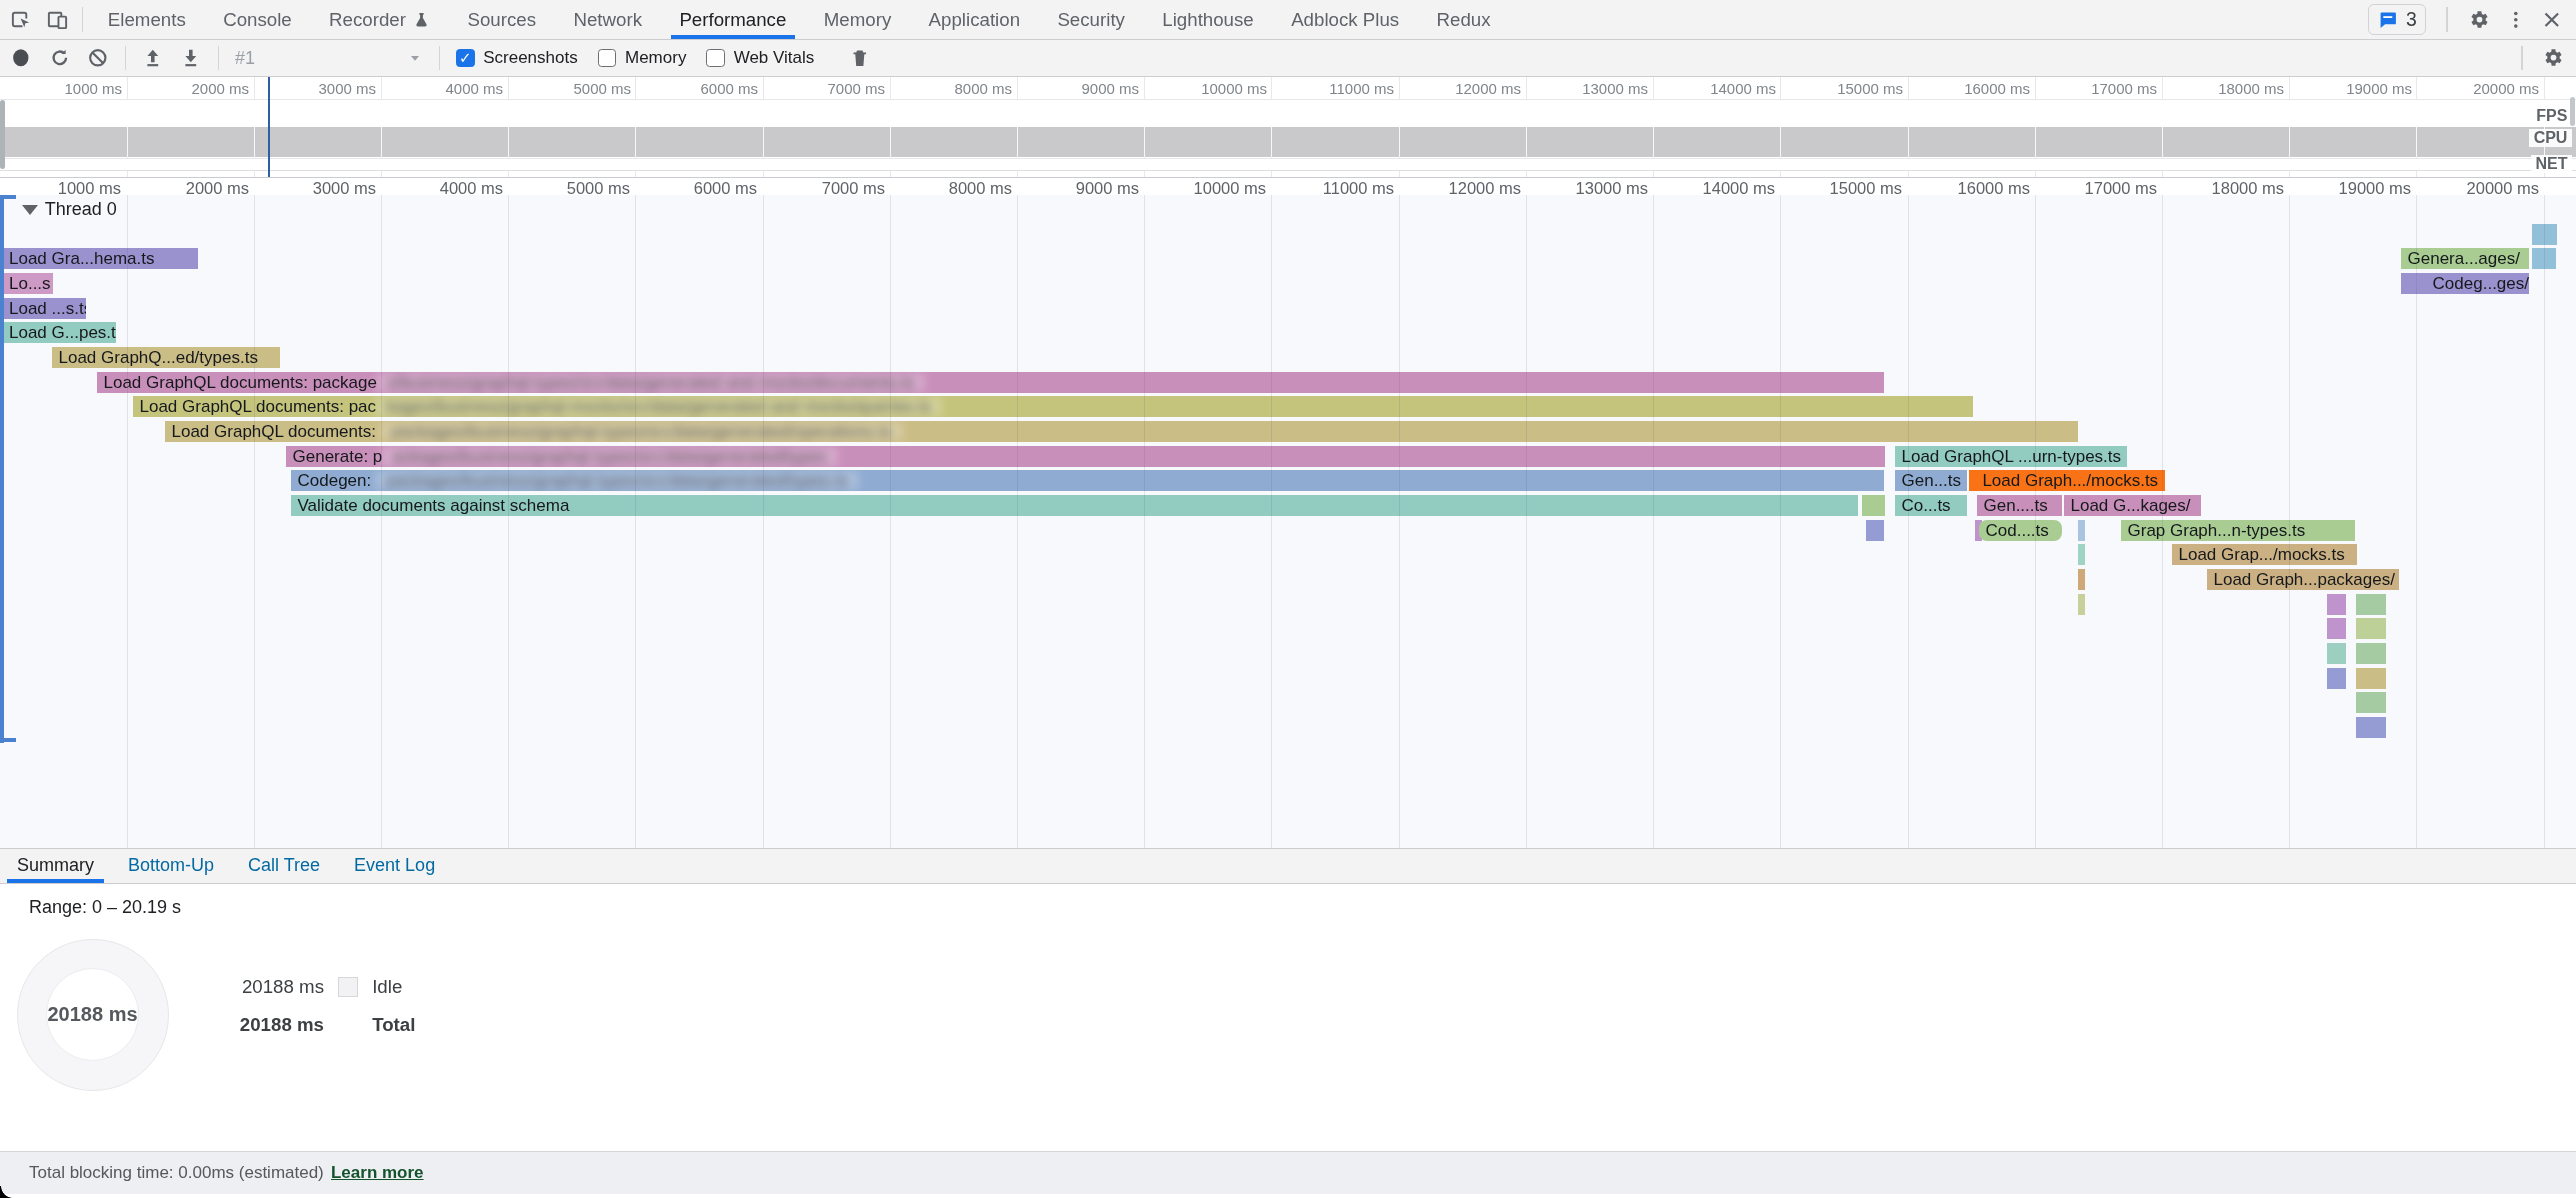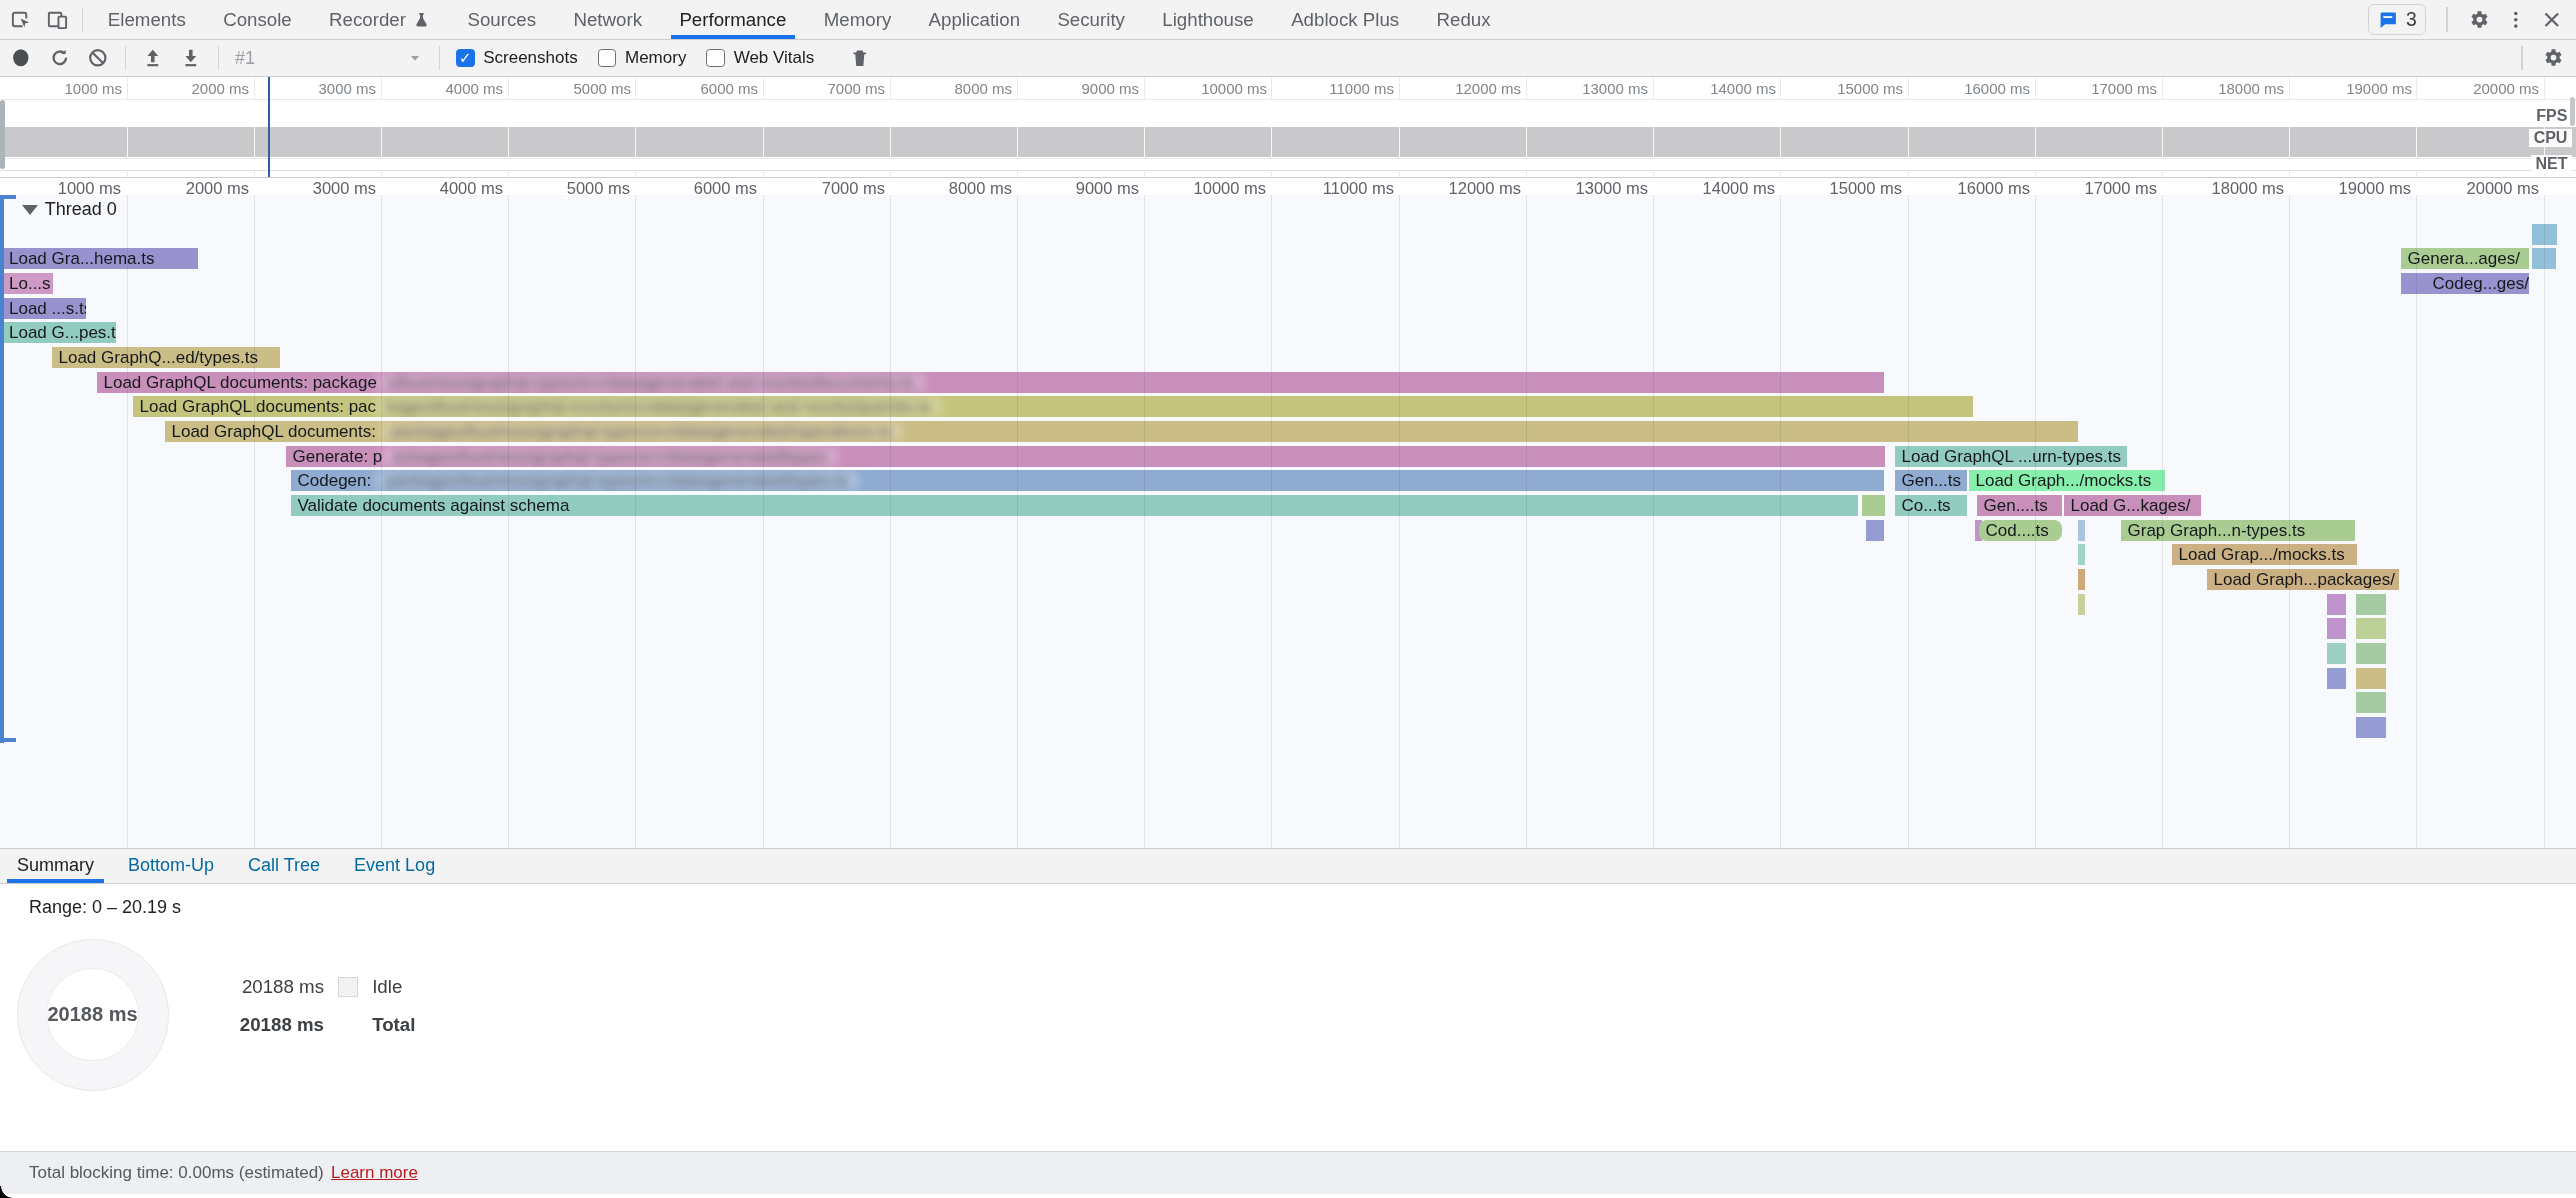--- a/index.html
+++ b/index.html
@@ -74,21 +74,21 @@
   .legend { position:absolute; left:239px; top:89px; font-size:18.7px; color:#3c4043; }
   .lrow { display:flex; align-items:center; height:29px; margin-bottom:8.6px; }
   .lval { display:inline-block; width:85px; text-align:right; }
   .lsw { width:19.4px; height:19.4px; border:1.4px solid #d7d7da; background:#f2f2f4; margin-left:14.4px; }
   .lsw.hidden { visibility:hidden; }
   .llab { margin-left:14.4px; }
   .bold { font-weight:bold; color:#3c4043; }
 
   
   .footer { height:43px; background:#edeff2; border-top:1.4px solid #d3d5d8; display:flex; align-items:center; padding-left:29px; font-size:17px; color:#55585c; gap:7.2px; }
-  .footer a { color:#b91c1c; }
+  .footer a { color:#14532d;font-weight:bold; }
   .corner { position:absolute; left:0; bottom:0; width:13px; height:13px; background:radial-gradient(circle 13px at 100% 0, rgba(0,0,0,0) 11.5px, #000 12.2px); z-index:20; }
 </style>
 </head>
 <body>
 
 <div class="devtools">
 
   <div class="tabbar">
     <div class="tb-icons">
       <span>
@@ -381,21 +381,21 @@
         <div class="bar" style="background: rgb(154, 146, 207); left: 2.5px; width: 83px; top: 103px; height: 21px;"><span class="pfx">Load ...s.ts</span></div>
         <div class="bar" style="background: rgb(146, 203, 192); left: 2.5px; width: 113px; top: 127px; height: 21px;"><span class="pfx">Load G...pes.ts</span></div>
         <div class="bar" style="background: rgb(203, 189, 134); left: 52px; width: 228px; top: 152px; height: 21px;"><span class="pfx">Load GraphQ...ed/types.ts</span></div>
         <div class="bar" style="background: rgb(201, 143, 187); left: 97px; width: 1787px; top: 177px; height: 21px;"><span class="pfx">Load GraphQL documents: package</span><span class="redact">s/business/graphql-types/src/data/generated and mocks/documents.ts</span></div>
         <div class="bar" style="background: rgb(203, 189, 134); left: 165px; width: 1913px; top: 226px; height: 21px;"><span class="pfx">Load GraphQL documents: </span><span class="redact">packages/business/graphql-types/src/data/generated/operations.ts</span></div>
         <div class="bar" style="background: rgb(197, 196, 124); left: 133px; width: 1840px; top: 201px; height: 21px;"><span class="pfx">Load GraphQL documents: pac</span><span class="redact">kages/business/graphql-mocks/src/data/generated and mocks/queries.ts</span></div>
         <div class="bar" style="background: rgb(201, 143, 187); left: 286px; width: 1599px; top: 251px; height: 21px;"><span class="pfx">Generate: p</span><span class="redact">ackages/business/graphql-types/src/data/generated/types</span></div>
         <div class="bar" style="background: rgb(146, 203, 192); left: 1895px; width: 232px; top: 251px; height: 21px;"><span class="pfx">Load GraphQL ...urn-types.ts</span></div>
         <div class="bar" style="background: rgb(143, 171, 209); left: 291px; width: 1593px; top: 275px; height: 21px;"><span class="pfx">Codegen: </span><span class="redact">packages/business/graphql-types/src/data/generated/types.ts</span></div>
         <div class="bar" style="background: rgb(143, 171, 209); left: 1895px; width: 72px; top: 275px; height: 21px;"><span class="pfx">Gen...ts</span></div>
-        <div class="bar" style="background: #86efac; left: 1969px; width: 196px; top: 275px; height: 21px;"><span class="pfx">Load Graph.../mocks.ts</span></div>
+        <div class="bar" style="background: #f97316; left: 1969px; width: 196px; top: 275px; height: 21px; text-align: center;"><span class="pfx">Load Graph.../mocks.ts</span></div>
         <div class="bar" style="background: rgb(146, 203, 192); left: 291px; width: 1567px; top: 300px; height: 21px;"><span class="pfx">Validate documents against schema</span></div>
         <div class="bar" style="background: rgb(169, 204, 146); left: 1862px; width: 23px; top: 300px; height: 21px;"></div>
         <div class="bar" style="background: rgb(146, 203, 192); left: 1895px; width: 72px; top: 300px; height: 21px;"><span class="pfx">Co...ts</span></div>
         <div class="bar" style="background: rgb(201, 143, 187); left: 1977px; width: 85px; top: 300px; height: 21px;"><span class="pfx">Gen....ts</span></div>
         <div class="bar" style="background: rgb(201, 143, 187); left: 2064px; width: 137px; top: 300px; height: 21px;"><span class="pfx">Load G...kages/</span></div>
         <div class="bar" style="background: rgb(149, 156, 212); left: 1866px; width: 18.4px; top: 325px; height: 21px;"></div>
         <div class="bar" style="background: rgb(191, 147, 203); left: 1975px; width: 3.4px; top: 325px; height: 21px;"></div>
         <div class="bar" style="background: rgb(169, 204, 146); left: 1979px; width: 83px; top: 325px; height: 21px; border-radius: 8px;"><span class="pfx">Cod....ts</span></div>
         <div class="bar" style="background: rgb(169, 196, 225); left: 2078px; width: 4.3px; top: 325px; height: 21px;"></div>
         <div class="bar" style="background: rgb(169, 204, 146); left: 2121px; width: 234px; top: 325px; height: 21px;"><span class="pfx">Grap Graph...n-types.ts</span></div>

